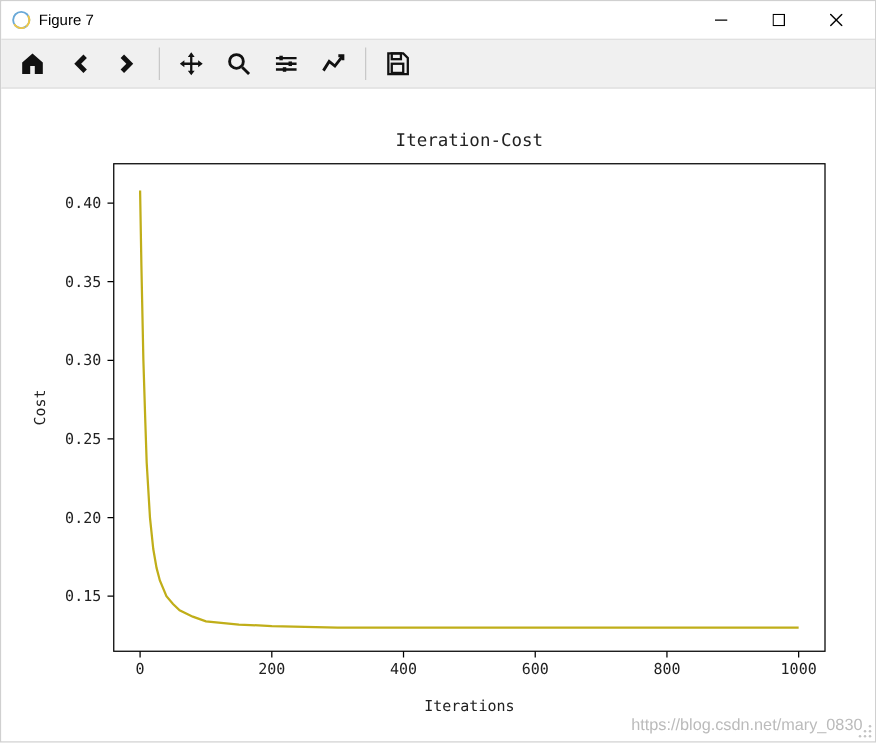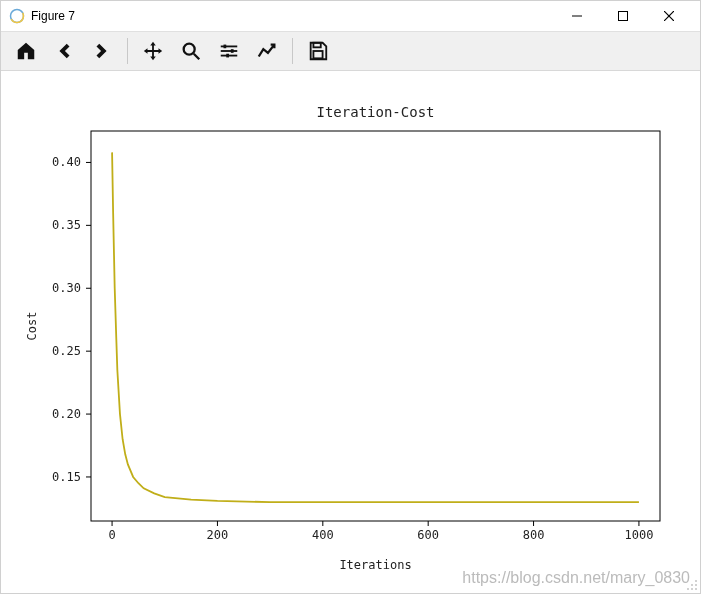--- a/index.html
+++ b/index.html
@@ -71,21 +71,21 @@
   }
   .axis-label {
     font-family: "DejaVu Sans Mono", "Courier New", monospace;
     font-size: 12px;
     fill: #222;
   }
   .watermark {
     position: absolute;
     right: 10px; bottom: 6px;
     color: #bbb;
-    font-size: 16px;
+    font-size: 13px;
     pointer-events: none;
   }
   .resize-grip {
     position: absolute;
     right: 2px; bottom: 2px;
     width: 12px; height: 12px;
     opacity: .5;
   }
 </style>
 </head>

